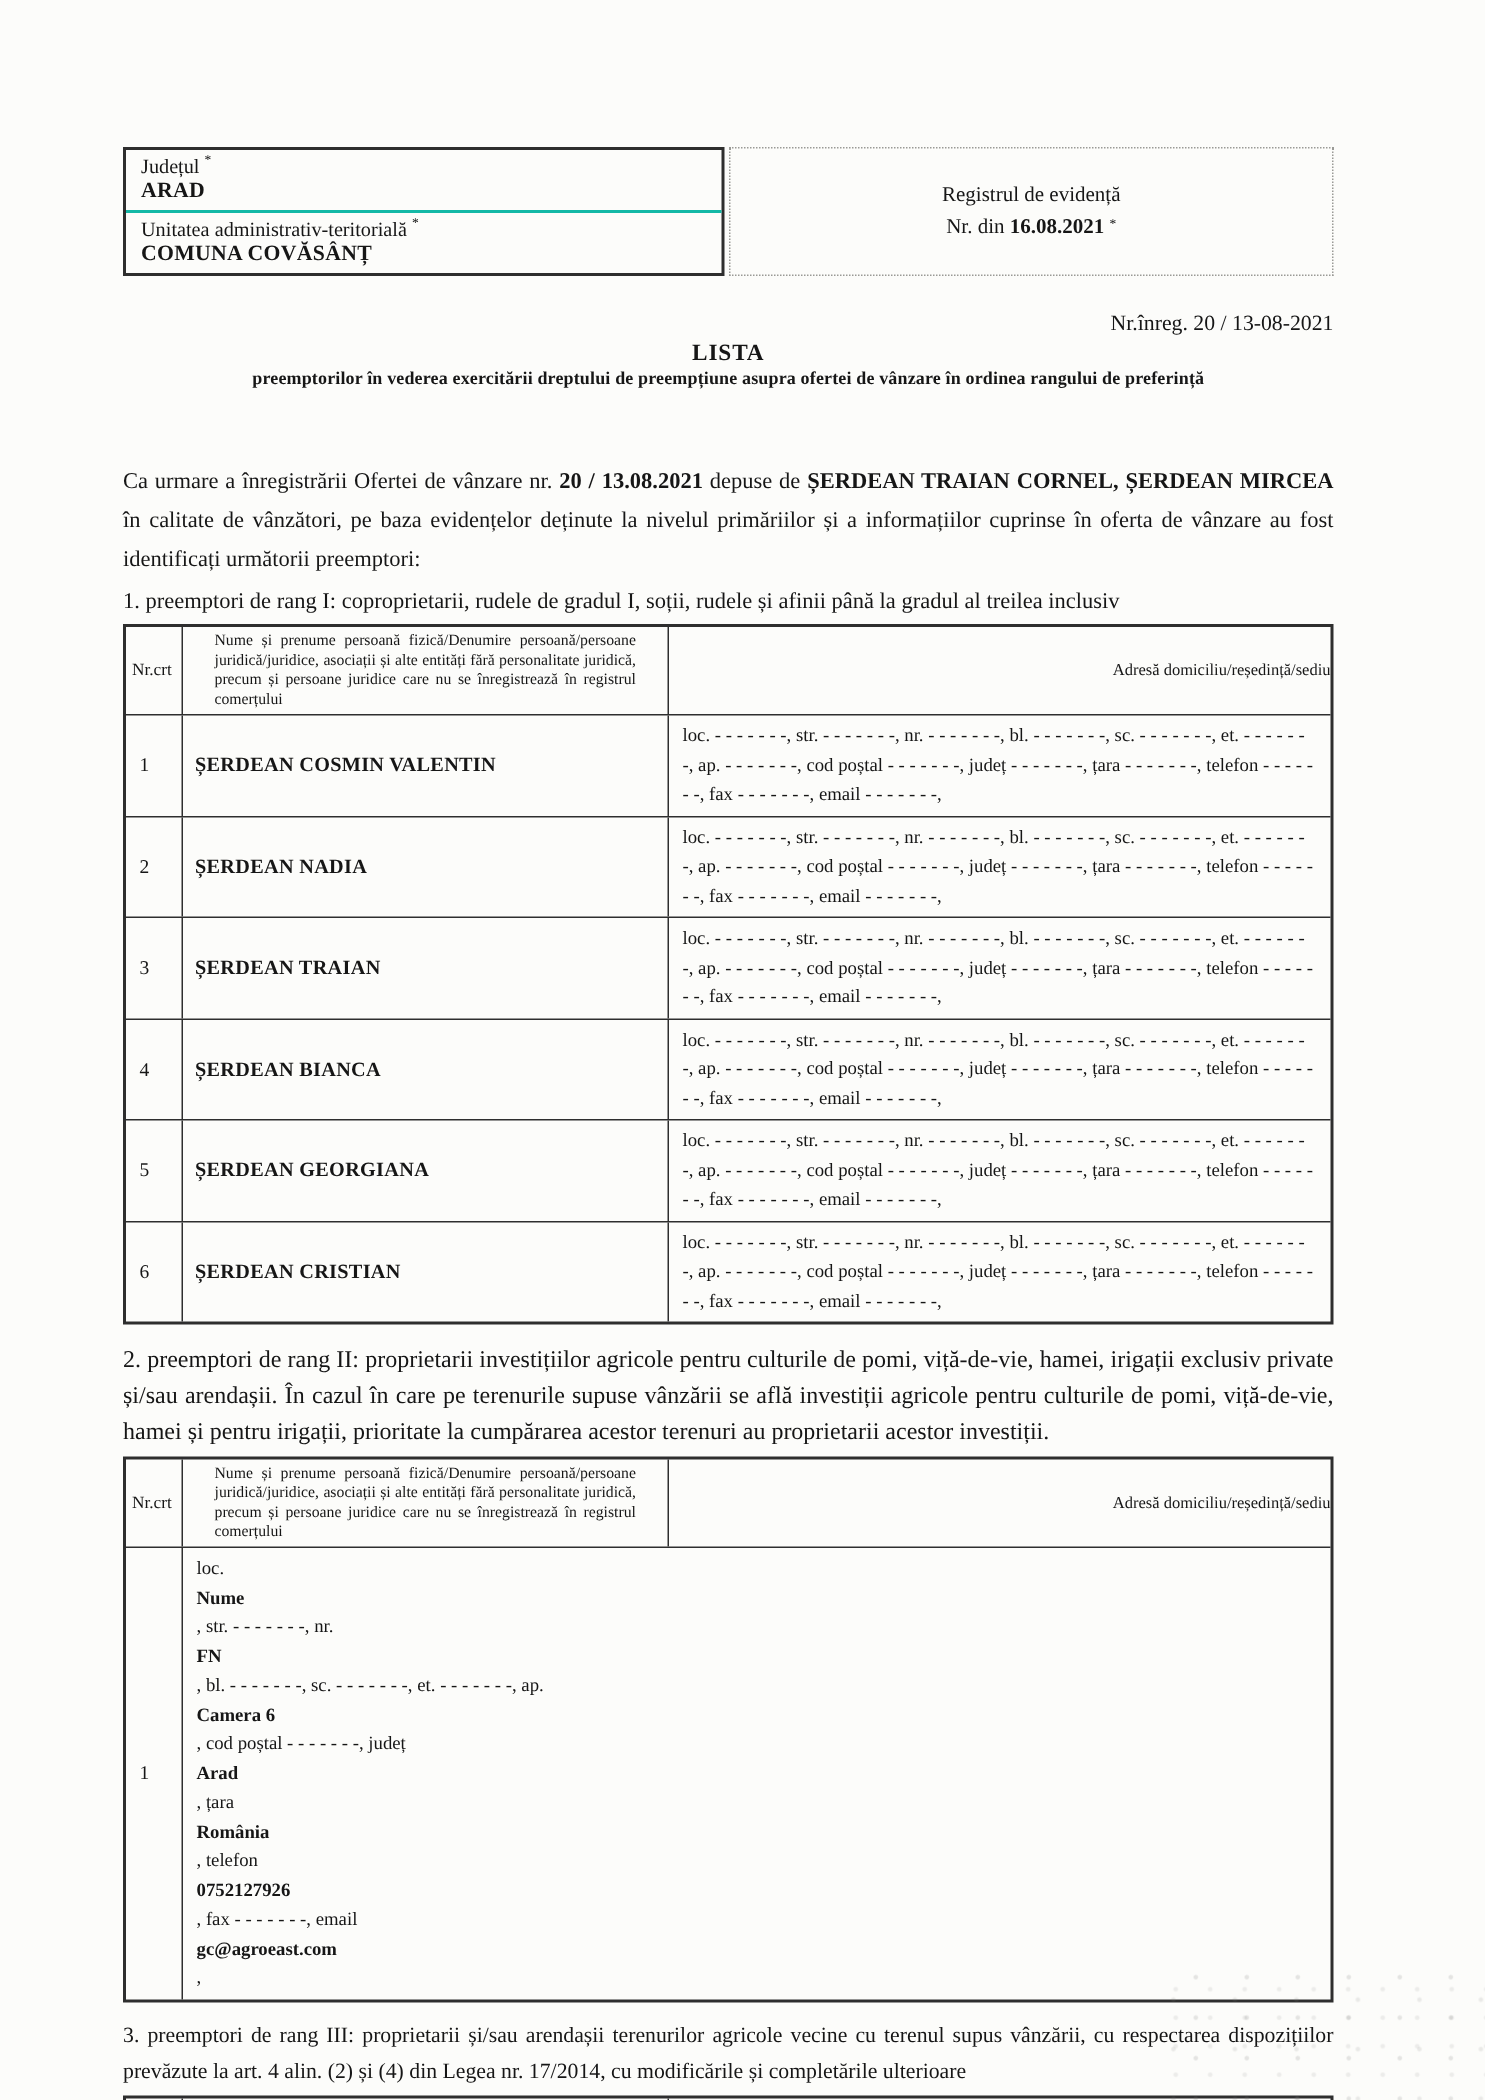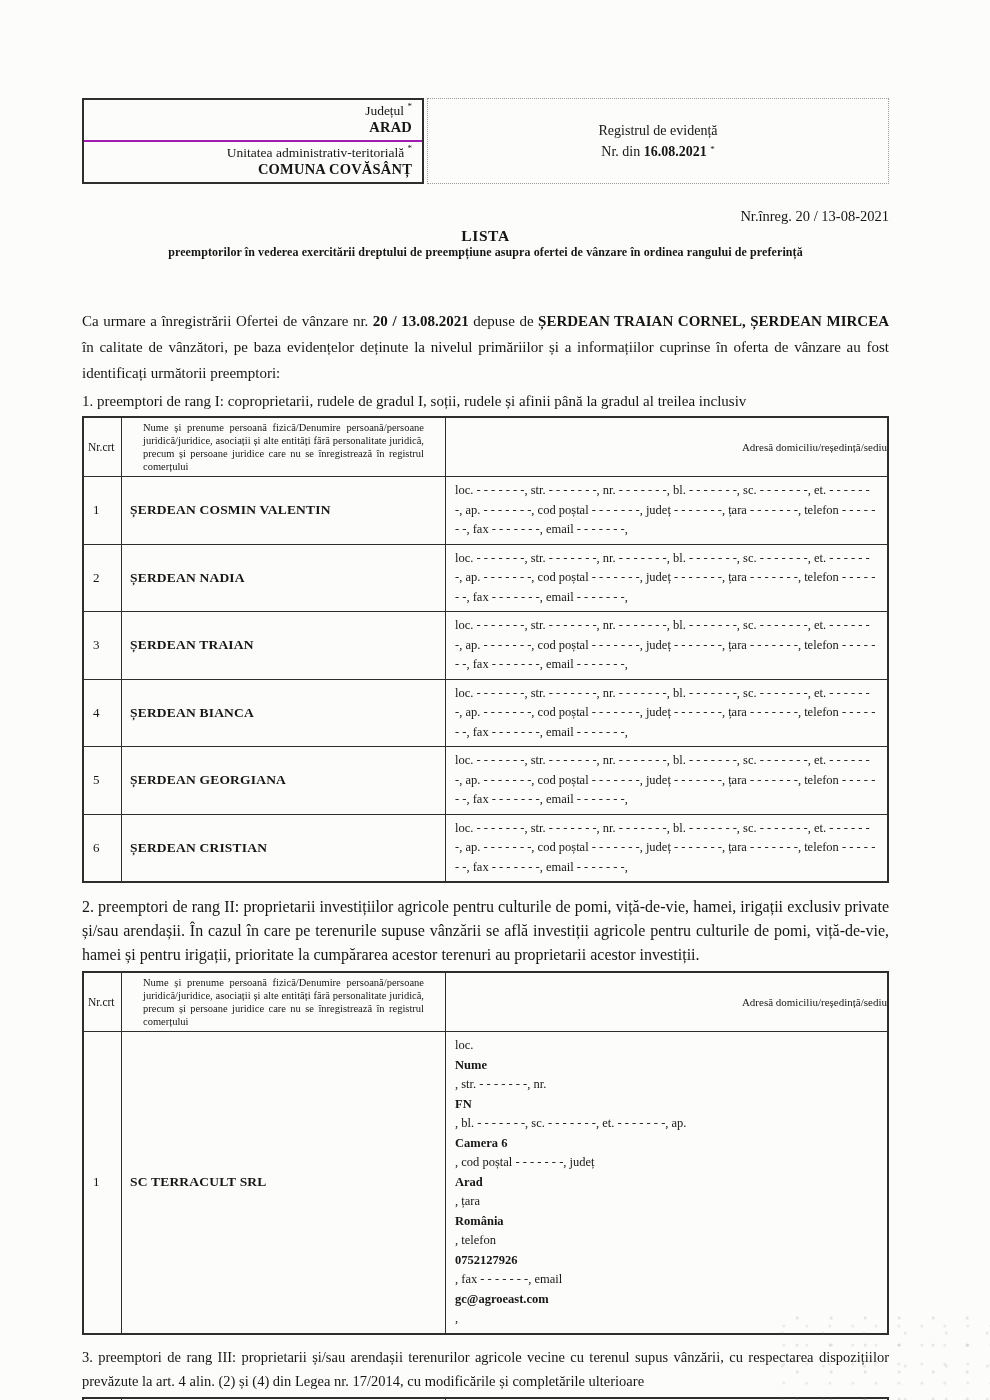--- a/index.html
+++ b/index.html
@@ -10,23 +10,23 @@
     margin:0 auto;
     background:#fcfcfa;
     color:#161616;
     font-family:"Liberation Serif","DejaVu Serif",serif;
     overflow:hidden;
   }
   .content { position:absolute; left:82px; top:98px; width:807px; }
 
   
   .hdr-row { display:flex; align-items:stretch; }
-  .hdr-left { width:342px; border:2px solid #2e2e2e;text-align:right; }
+  .hdr-left { width:401px; border:2px solid #2e2e2e; }
   .hdr-cell { padding:3px 10px 4px 10px; }
-  .hdr-cell + .hdr-cell { border-top:2px solid #a21caf; }
+  .hdr-cell + .hdr-cell { border-top:2px solid #14b8a6; }
   .hdr-label { font-size:13.5px; }
   .hdr-value { font-size:14.5px; font-weight:bold; letter-spacing:.2px; }
   .hdr-right { flex:1; margin-left:3px; border:1px dotted #9a9a96; display:flex; flex-direction:column; justify-content:center; text-align:center; font-size:14px; line-height:21px; }
   sup.star { font-size:9px; vertical-align:top; position:relative; top:-2px; }
 
   
   .reg-line { margin-top:24px; text-align:right; font-size:14.5px; }
   .doc-title { margin-top:2px; text-align:center; font-size:15.5px; font-weight:bold; letter-spacing:.6px; }
   .doc-subtitle { text-align:center; font-size:12px; font-weight:bold; letter-spacing:.1px; }
 
@@ -147,21 +147,20 @@
     <p class="p2 p">2. preemptori de rang II: proprietarii investițiilor agricole pentru culturile de pomi, viță-de-vie, hamei, irigații exclusiv private și/sau arendașii. În cazul în care pe terenurile supuse vânzării se află investiții agricole pentru culturile de pomi, viță-de-vie, hamei și pentru irigații, prioritate la cumpărarea acestor terenuri au proprietarii acestor investiții.</p>
 
     <div class="tbl">
       <div class="trow thead-sm">
         <div class="tc th-nr">Nr.crt</div>
         <div class="tc th-name">Nume și prenume persoană fizică/Denumire persoană/persoane juridică/juridice, asociații și alte entități fără personalitate juridică, precum și persoane juridice care nu se înregistrează în registrul comerțului</div>
         <div class="tc th-addr">Adresă domiciliu/reședință/sediu</div>
       </div>
       <div class="trow r56">
         <div class="tc cell-nr">1</div>
-        <div class="tc cell-name">SC TERRACULT SRL</div>
         <div class="tc addr">
             <span>loc. </span>
             <span class="b">Nume</span>
             <span>, str. - - - - - - -, nr. </span>
             <span class="b">FN</span>
             <span>, bl. - - - - - - -, sc. - - - - - - -, et. - - - - - - -, ap. </span>
             <span class="b">Camera 6</span>
             <span>, cod poștal - - - - - - -, județ </span>
             <span class="b">Arad</span>
             <span>, țara </span>

